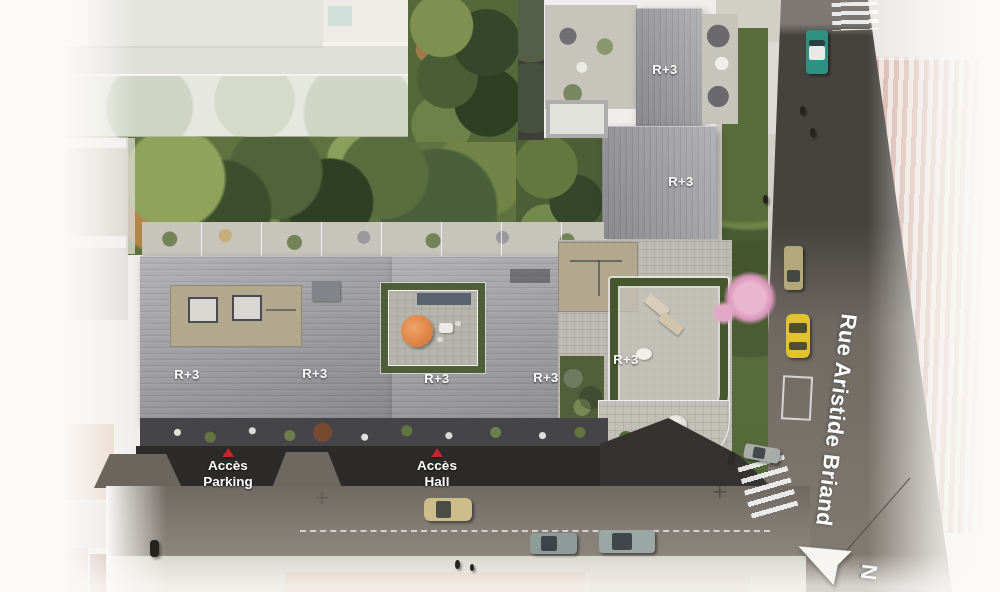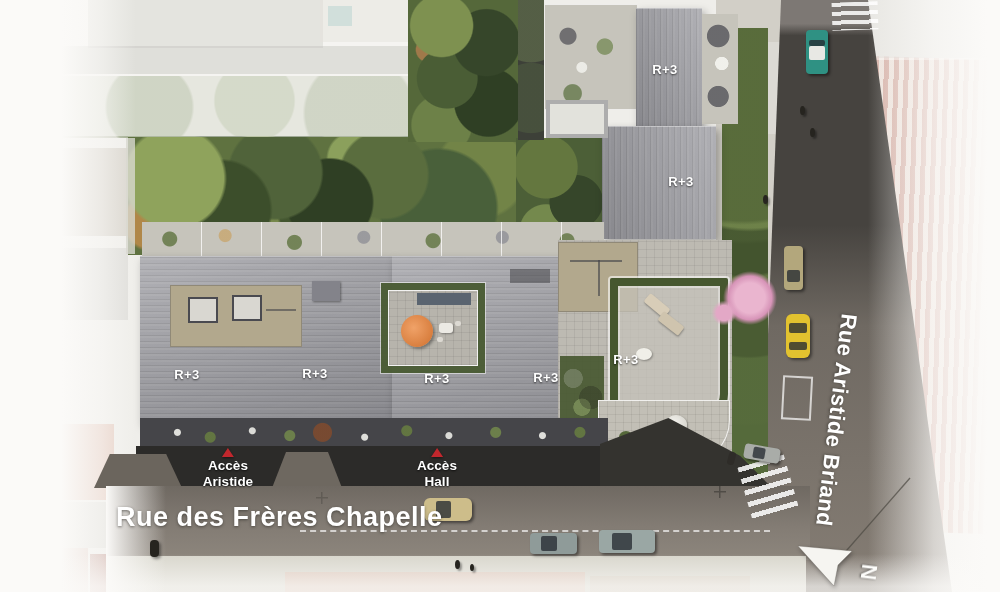--- a/index.html
+++ b/index.html
@@ -259,29 +259,28 @@
   <span class="r3" style="left:315px;top:373px;">R+3</span>
   <span class="r3" style="left:437px;top:378px;">R+3</span>
   <span class="r3" style="left:546px;top:377px;">R+3</span>
   <span class="r3" style="left:626px;top:359px;">R+3</span>
   <span class="r3" style="left:665px;top:69px;">R+3</span>
   <span class="r3" style="left:681px;top:181px;">R+3</span>
 
   <div class="access" style="left:228px;top:448px;">
     <div class="arrow"></div>
     <div>Accès</div>
-    <div>Aristide</div>
+    <div>Parking</div>
   </div>
   <div class="access" style="left:437px;top:448px;">
     <div class="arrow"></div>
     <div>Accès</div>
     <div>Hall</div>
   </div>
 
-  <div class="street-name" style="left:116px;top:502px;">Rue des Frères Chapelle</div>
   <div class="street-name vertical" style="left:836px;top:420px;">Rue Aristide Briand</div>
 
   <svg style="position:absolute;left:776px;top:460px;" width="140" height="132" viewBox="0 0 140 132">
     <line x1="64" y1="98" x2="134" y2="18" stroke="rgba(75,72,66,.7)" stroke-width="1.3"></line>
     <polygon points="22,86 76,91 62,105 58,126" fill="#f6f5f1" stroke="rgba(100,98,92,.5)" stroke-width="0.6" style="filter:drop-shadow(1px 2px 2px rgba(0,0,0,.35));"></polygon>
     <text x="88" y="114" transform="rotate(97 92 108)" font-family="Liberation Sans, sans-serif" font-size="22" font-weight="bold" fill="#fdfdfb" style="filter:drop-shadow(0 1px 1px rgba(0,0,0,.5));">N</text>
   </svg>
 
 </div>
 

